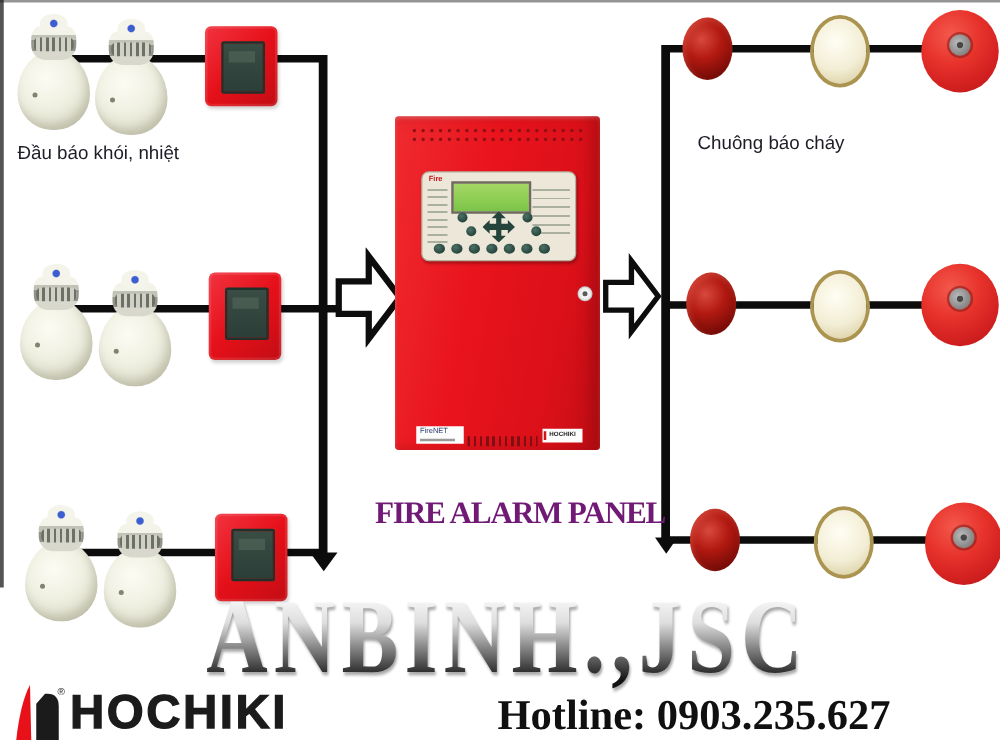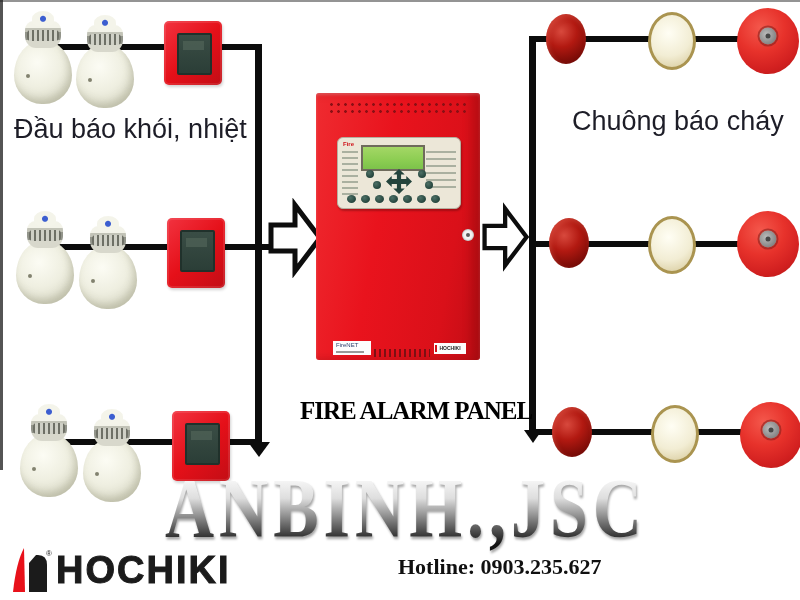--- a/index.html
+++ b/index.html
@@ -86,39 +86,39 @@
   .panel-model{position:absolute;left:17px;top:248px;width:38px;height:14px;background:#fdfdfd;
          font-size:6px;color:#30406e;padding:1px 0 0 3px;box-sizing:border-box;line-height:1;}
   .panel-model::after{content:"";position:absolute;left:3px;bottom:2px;width:28px;height:2px;background:#9a9a9a;}
   .panel-vents{position:absolute;left:58px;top:256px;width:56px;height:8px;
          background:repeating-linear-gradient(90deg,#7c1013 0 2px,transparent 2px 5px);}
   .panel-brand{position:absolute;left:118px;top:250px;width:32px;height:11px;background:#fdfdfd;
          font-size:5px;font-weight:bold;color:#1d1d1d;text-align:center;line-height:11px;}
   .panel-brand::before{content:"";position:absolute;left:1px;top:2px;width:2px;height:7px;background:#d2141a;}
 
   
-  .dev-label{position:absolute;font-size:27px;color:#1d1d27;letter-spacing:0;white-space:nowrap;}
+  .dev-label{position:absolute;font-size:15px;color:#1d1d27;letter-spacing:0;white-space:nowrap;}
   .panel-caption{position:absolute;left:300px;top:397px;width:200px;text-align:left;
          font-family:"Liberation Serif",serif;font-weight:bold;font-size:25px;letter-spacing:-1px;
-         color:#000000;white-space:nowrap;}
+         color:#701a75;white-space:nowrap;}
 
   
   .watermark{position:absolute;left:165px;top:466px;width:480px;text-align:center;
          font-family:"Liberation Serif",serif;font-weight:bold;font-size:68px;line-height:1;
          letter-spacing:5px;white-space:nowrap;transform:scaleY(1.25);transform-origin:top;
          color:#2c2c2c;filter:drop-shadow(1px 2px 1px rgba(0,0,0,.35));}
   @supports ((-webkit-background-clip:text) or (background-clip:text)){
     .watermark{background:linear-gradient(180deg,#ffffff 8%,#dedede 38%,#6d6d6d 68%,#131313 92%);
          -webkit-background-clip:text;background-clip:text;color:transparent;}
   }
   .hochiki-mark{position:absolute;left:8px;top:545px;}
   .hochiki-text{position:absolute;left:56px;top:549px;font-size:38px;font-weight:bold;
          letter-spacing:2px;color:#1b1b1b;-webkit-text-stroke:1px #1b1b1b;white-space:nowrap;}
   .hotline{position:absolute;left:398px;top:554px;font-family:"Liberation Serif",serif;
-         font-weight:bold;font-size:22px;color:#101010;white-space:nowrap;}
+         font-weight:bold;font-size:34px;color:#101010;white-space:nowrap;}
 </style>
 </head>
 <body>
 
 <div class="canvas">
 
   <div class="edge-top"></div>
   <div class="edge-left"></div>
 
   <div class="hline" style="left:42px;top:44px;width:216px;height:6px"></div>
@@ -204,21 +204,21 @@
           <i></i>
       </div>
     </div>
     <div class="panel-keyhole"></div>
     <div class="panel-model">FireNET</div>
     <div class="panel-vents"></div>
     <div class="panel-brand">HOCHIKI</div>
   </div>
 
   <div class="dev-label" style="left:14px;top:114px">Đầu báo khói, nhiệt</div>
-  <div class="dev-label" style="left:572px;top:106px">Chuông báo cháy</div>
+  <div class="dev-label" style="left:558px;top:106px">Chuông báo cháy</div>
   <div class="panel-caption">FIRE ALARM PANEL</div>
 
   <div class="watermark">ANBINH.,JSC</div>
 
   <svg class="hochiki-mark" width="46" height="50" viewBox="0 0 46 50">
     <path d="M16,3 C11,12 7,28 5,47 L17,47 Z" fill="#e8111a"></path>
     <path d="M21,18 L28,10 L30,10 Q39,10 39,20 L39,47 L21,47 Z" fill="#1b1b1b"></path>
     <text x="38" y="11" font-size="8" fill="#1b1b1b">®</text>
   </svg>
   <div class="hochiki-text">HOCHIKI</div>

